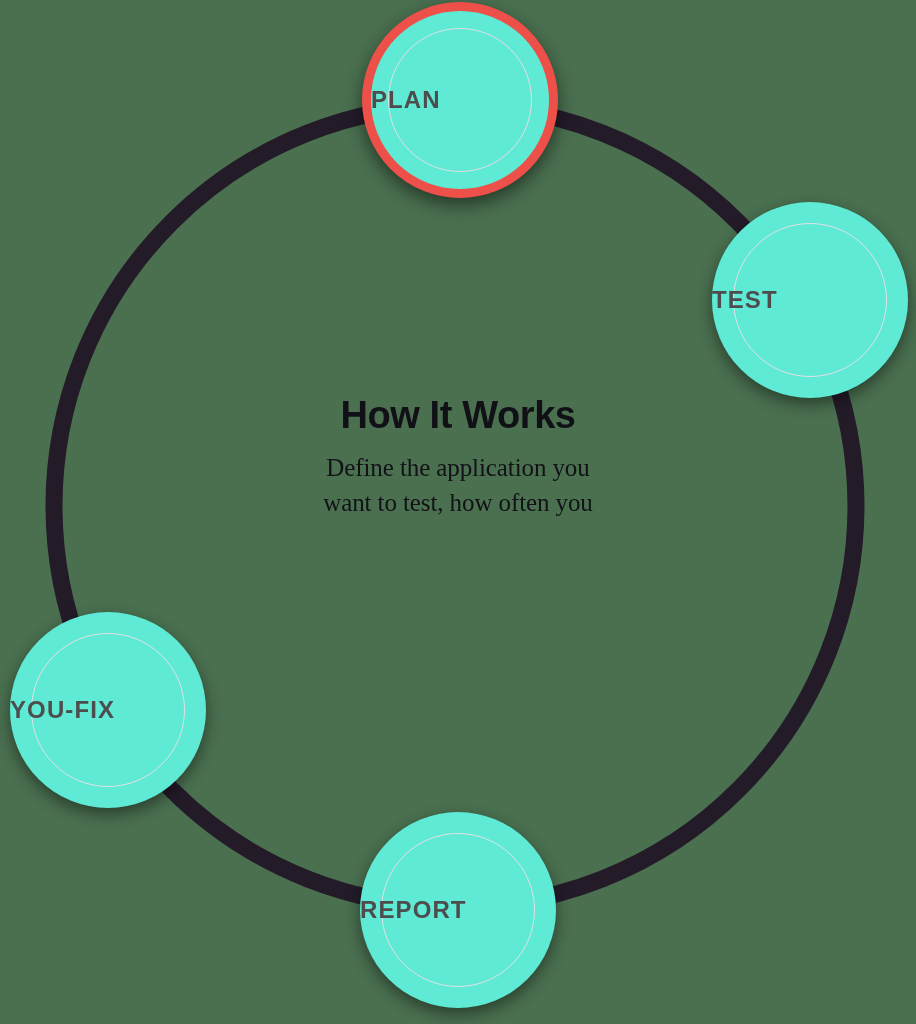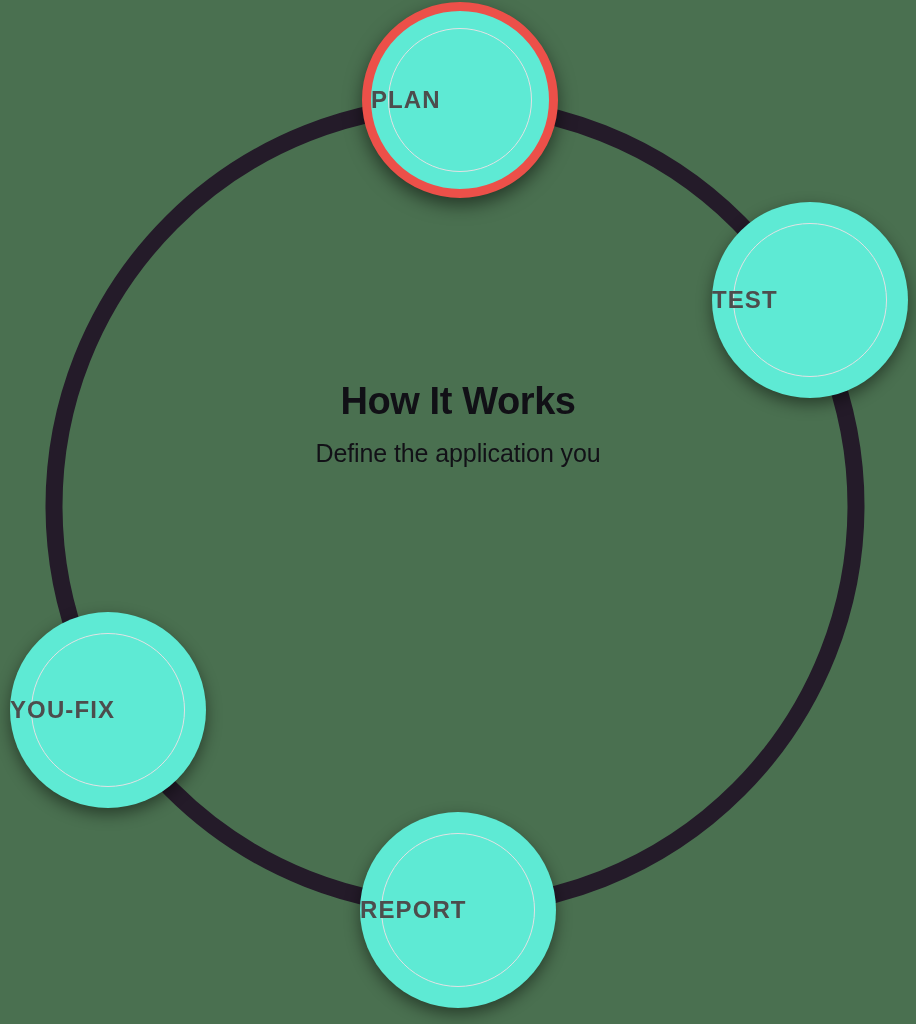--- a/index.html
+++ b/index.html
@@ -87,25 +87,25 @@
     width: 460px;
     text-align: center;
     z-index: 3;
   }
   #center-title {
     font-family: "Liberation Sans", sans-serif;
     font-size: 38px;
     font-weight: bold;
     color: #111016;
     letter-spacing: -0.4px;
-    margin: 4px 0 14px 0;
+    margin: 18px 0 14px 0;
     line-height: 1.05;
   }
   .center-line {
-    font-family: Liberation Sans, sans-serif;
+    font-family: Liberation Serif, serif;
     font-size: 25px;
     font-weight: normal;
     color: #121117;
     line-height: 1.42;
     letter-spacing: -0.1px;
   }
 </style>
 </head>
 <body style="background: rgb(74, 112, 80);">
 
@@ -133,15 +133,16 @@
 
   <div class="node" id="node-youfix">
     <span class="node-inner-ring"></span>
     <span class="node-label">YOU-FIX</span>
   </div>
 
 
   <div id="center-block">
     <h1 id="center-title">How It Works</h1>
     <div class="center-line">Define the application you</div>
+    <div class="center-line">want to test, how often you</div>
   </div>
 
 </div>
 
 </body></html>

